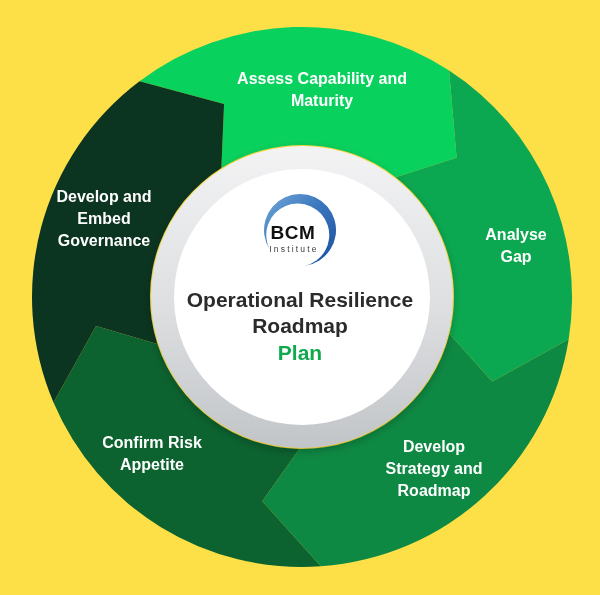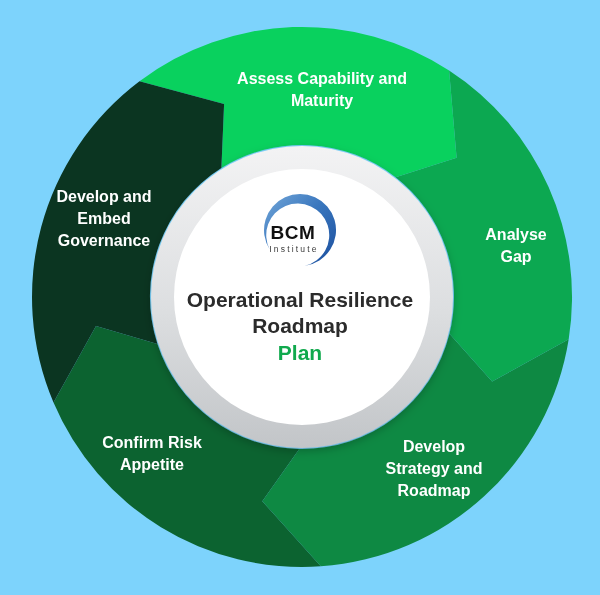--- a/index.html
+++ b/index.html
@@ -5,21 +5,21 @@
   html, body {
     margin: 0;
     padding: 0;
     background: #ffffff;
     font-family: "Liberation Sans", sans-serif;
   }
   .stage {
     position: relative;
     width: 600px;
     height: 595px;
-    background: #7dd3fc;
+    background: #fde047;
     overflow: hidden;
   }
   svg { display: block; }
   .seg-label {
     font-family: "Liberation Sans", sans-serif;
     font-size: 16px;
     font-weight: bold;
     fill: #ffffff;
     text-anchor: middle;
   }

